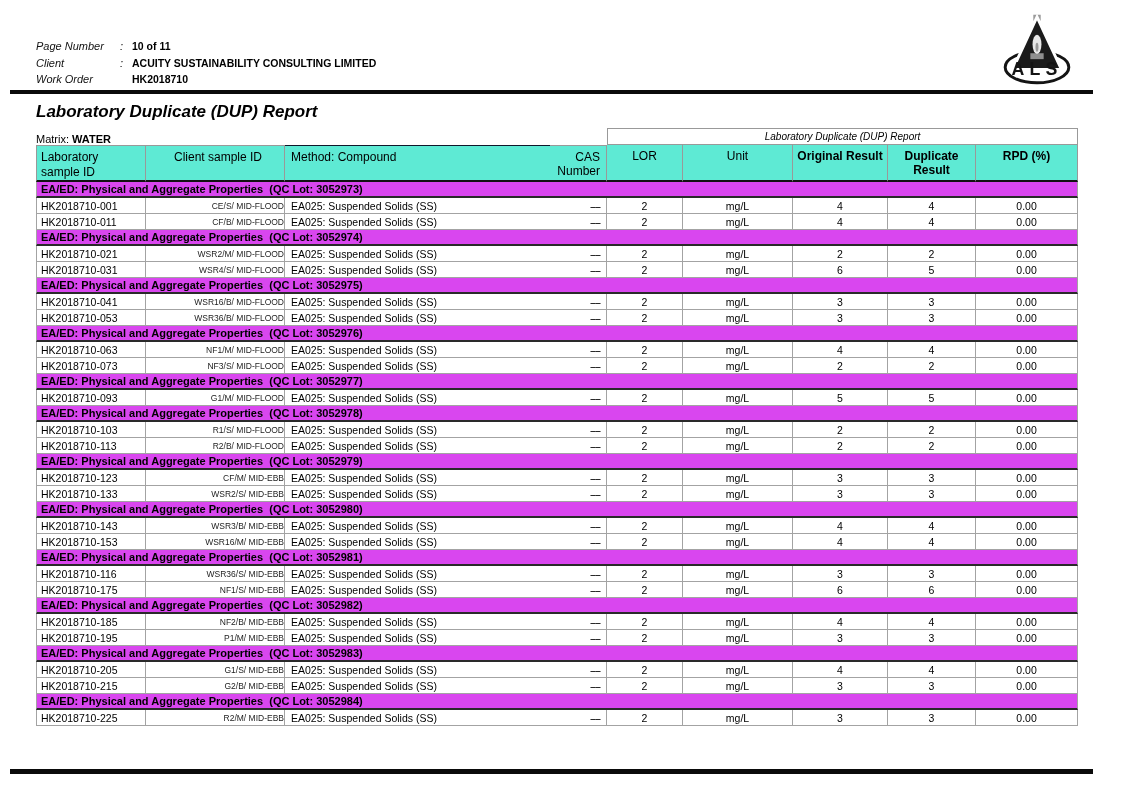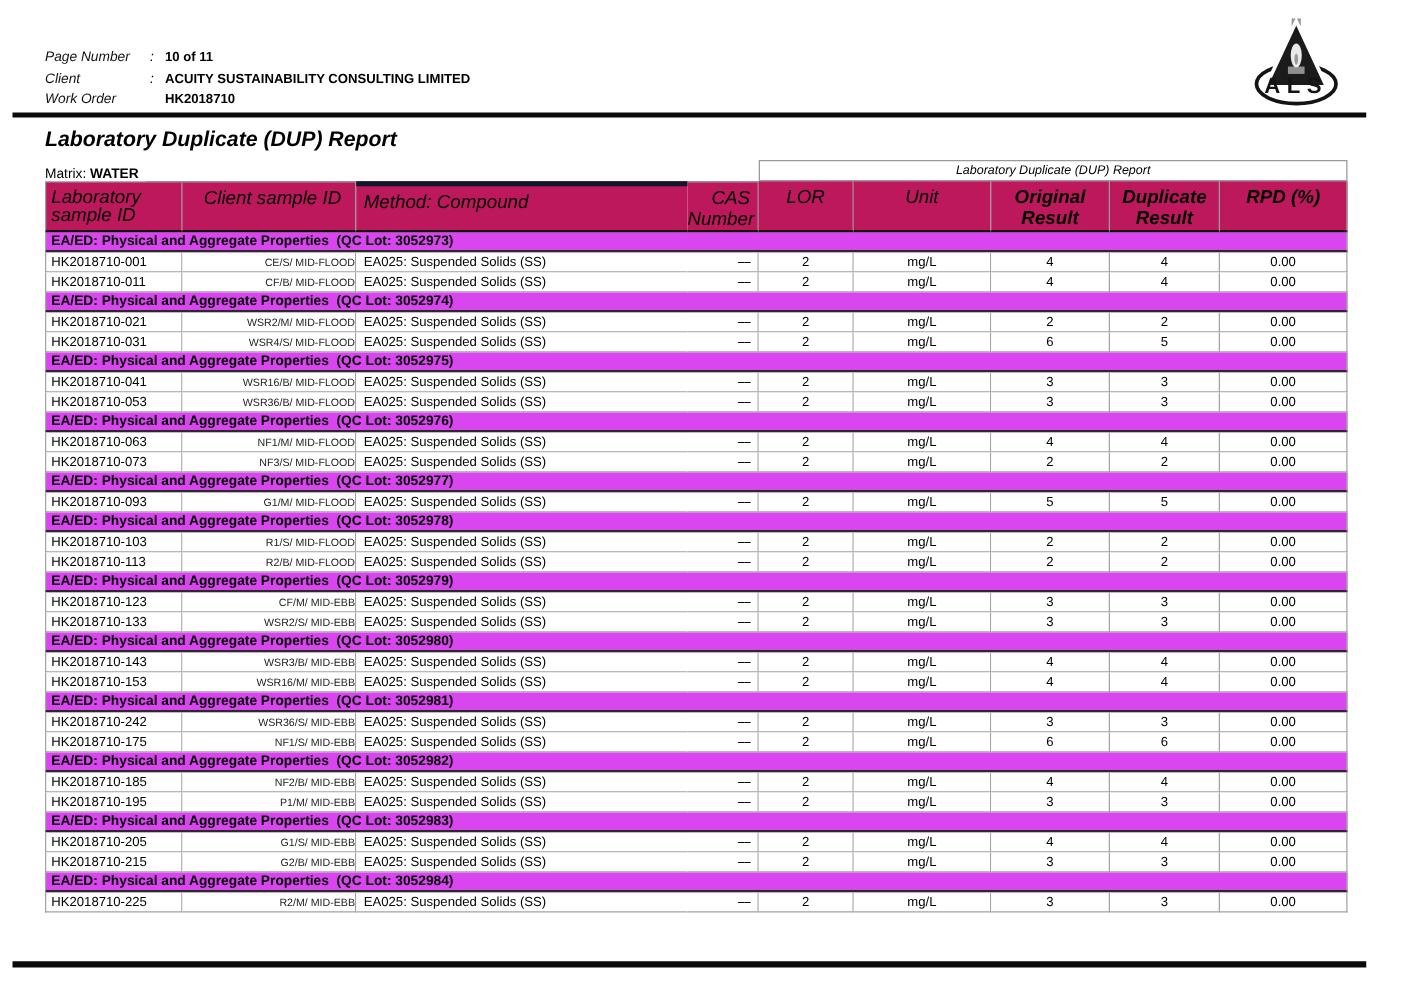--- a/index.html
+++ b/index.html
@@ -28,27 +28,27 @@
   .matrix .b { font-weight:bold; }
   table { border-collapse:separate; border-spacing:0; table-layout:fixed; width:1042px; }
   td, th { box-sizing:border-box; overflow:hidden; }
   
   thead td.spacer { border:none; height:17px; background:#fff; }
   thead th.span-h {
     height:17px; border:1px solid #999; font-size:10px; font-style:italic;
     font-weight:normal; text-align:center; vertical-align:middle;
   }
   thead tr.cols th {
-    height:36px; vertical-align:top; padding-top:4px; font-size:15px;
-    font-style:italic; font-weight:normal; border-right:1px solid #999;
-    border-bottom:2px solid #111; background:#be185d;
+    height:36px; vertical-align:top; padding-top:4px; font-size:12px;
+    font-weight:normal; border-right:1px solid #999;
+    border-bottom:2px solid #111; background:#5eead4;
   }
   thead tr.cols th.h0 { border-left:1px solid #999; border-top:1px solid #999; text-align:left; padding-left:4px; white-space:pre-line; line-height:15px; }
   thead tr.cols th.h1 { border-top:1px solid #999; text-align:center; padding-left:6px; }
-  thead tr.cols th.h2 { border-top:4px solid #0f172a; text-align:left; padding-left:6px; border-right:none; }
+  thead tr.cols th.h2 { border-top:1px solid #0f172a; text-align:left; padding-left:6px; border-right:none; }
   thead tr.cols th.h3 { border-top:1px solid #999; text-align:right; padding-right:6px; }
   thead tr.cols th.h4, thead tr.cols th.h5 { text-align:center; }
   thead tr.cols th.h6, thead tr.cols th.h7, thead tr.cols th.h8 { text-align:center; font-weight:bold; }
   
   tbody td { height:16px; border-right:1px solid #a3a3a3; border-bottom:1px solid #a3a3a3; font-size:10.5px; vertical-align:middle; background:#fff; }
   tbody td.sec {
     background:#d946ef; font-weight:bold; font-size:11px; text-align:left;
     padding-left:4px; white-space:pre; border-left:1px solid #a3a3a3;
     border-bottom:2px solid #2a2a2a; border-right:1px solid #a3a3a3;
   }
@@ -311,21 +311,21 @@
             <td class="c4">2</td>
             <td class="c5">mg/L</td>
             <td class="c6">4</td>
             <td class="c7">4</td>
             <td class="c8">0.00</td>
           </tr>
           <tr>
             <td colspan="9" class="sec">EA/ED: Physical and Aggregate Properties  (QC Lot: 3052981)</td>
           </tr>
           <tr>
-            <td class="c0">HK2018710-242</td>
+            <td class="c0">HK2018710-116</td>
             <td class="c1">WSR36/S/ MID-EBB</td>
             <td class="c2">EA025: Suspended Solids (SS)</td>
             <td class="c3">----</td>
             <td class="c4">2</td>
             <td class="c5">mg/L</td>
             <td class="c6">3</td>
             <td class="c7">3</td>
             <td class="c8">0.00</td>
           </tr>
           <tr>

